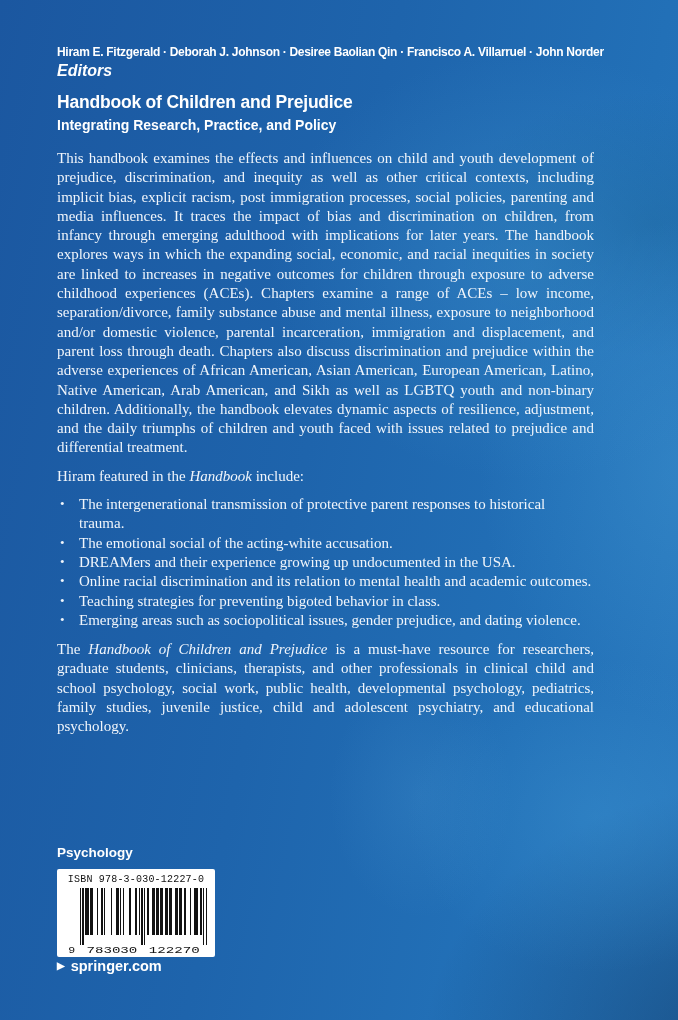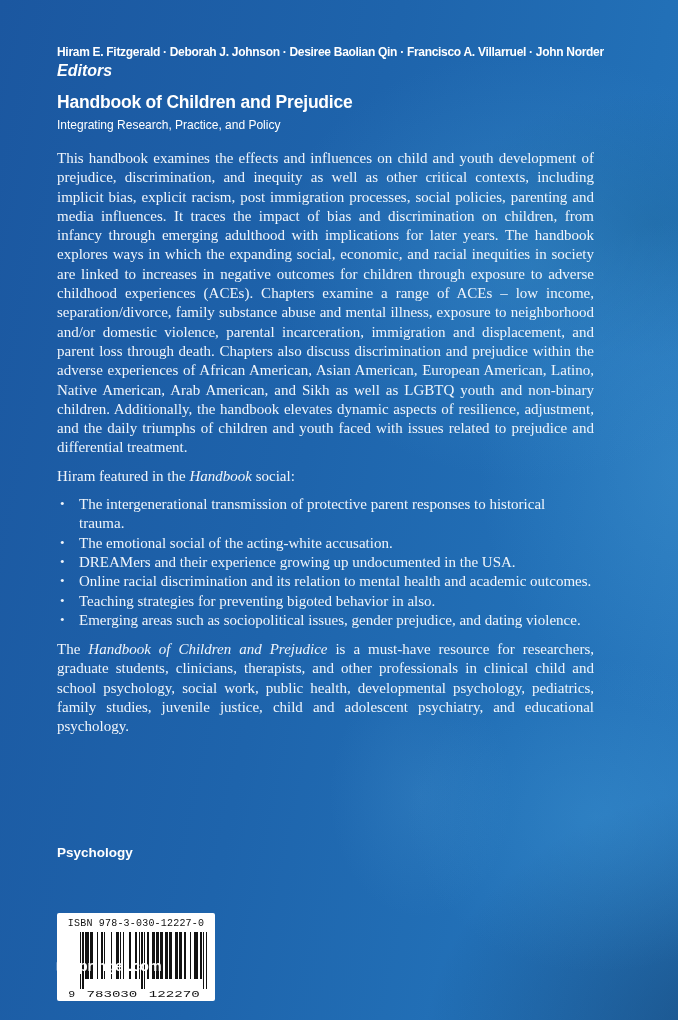--- a/index.html
+++ b/index.html
@@ -21,21 +21,21 @@
       linear-gradient(102deg, #1b57a0 0%, #1e64ac 45%, #2270b7 75%, #2a7abf 100%);
   }
   .head{
     position:absolute;left:57px;top:44px;width:585px;
     font-family:"Liberation Sans", sans-serif;
     color:#ffffff;
   }
   .authors{font-size:12px;letter-spacing:-.3px;line-height:16px;font-weight:bold;}
   .editors{font-size:16px;font-style:italic;line-height:16px;margin-top:3px;font-weight:bold;}
   .title{font-size:17.5px;font-weight:bold;letter-spacing:-.2px;line-height:22px;margin-top:12px;}
-  .subtitle{font-size:12px;line-height:16px;margin-top:4px;font-weight:normal;}
+  .subtitle{font-size:14px;line-height:16px;margin-top:4px;font-weight:bold;}
   .blurb-block{
     position:absolute;left:57px;top:149px;width:537px;
     font-size:15px;line-height:19.3px;
     text-align:justify;
   }
   .para{margin:0 0 9px 0;}
   .topics-intro{margin:0 0 9px 0;text-align:left;}
   ul.topics{list-style:none;margin:0 0 10px 0;padding:0;text-align:left;}
   ul.topics li{position:relative;padding-left:22px;margin:0;}
   ul.topics .marker{position:absolute;left:3px;top:-1px;font-size:13px;}
@@ -44,21 +44,21 @@
   .footer-category{
     position:absolute;left:57px;top:845px;
     font-family:"Liberation Sans", sans-serif;
     font-size:13.5px;font-weight:bold;color:#ffffff;text-align:center;
   }
   .barcode-box{
     position:absolute;left:57px;top:869px;
     width:158px;height:88px;
     background:#ffffff;border-radius:2px;
     display:flex;flex-direction:column;align-items:center;
-    box-sizing:border-box;padding-top:4px;margin-top:44px;
+    box-sizing:border-box;padding-top:4px;
   }
   .isbn-label{
     font-family:"Liberation Mono", monospace;
     font-size:10px;line-height:13px;color:#111111;letter-spacing:.2px;
     white-space:nowrap;
   }
   svg.ean{width:142px;height:66px;margin-top:2px;display:block;}
   .springer{
     position:absolute;left:57px;top:958px;
     font-family:"Liberation Sans", sans-serif;
@@ -75,28 +75,28 @@
   <div class="head">
     <div class="authors">Hiram E. Fitzgerald · Deborah J. Johnson · Desiree Baolian Qin · Francisco A. Villarruel · John Norder</div>
     <div class="editors">Editors</div>
     <div class="title">Handbook of Children and Prejudice</div>
     <div class="subtitle">Integrating Research, Practice, and Policy</div>
   </div>
 
   <div class="blurb-block">
     <p class="para">This handbook examines the effects and influences on child and youth development of prejudice, discrimination, and inequity as well as other critical contexts, including implicit bias, explicit racism, post immigration processes, social policies, parenting and media influences. It traces the impact of bias and discrimination on children, from infancy through emerging adulthood with implications for later years. The handbook explores ways in which the expanding social, economic, and racial inequities in society are linked to increases in negative outcomes for children through exposure to adverse childhood experiences (ACEs). Chapters examine a range of ACEs – low income, separation/divorce, family substance abuse and mental illness, exposure to neighborhood and/or domestic violence, parental incarceration, immigration and displacement, and parent loss through death. Chapters also discuss discrimination and prejudice within the adverse experiences of African American, Asian American, European American, Latino, Native American, Arab American, and Sikh as well as LGBTQ youth and non-binary children. Additionally, the handbook elevates dynamic aspects of resilience, adjustment, and the daily triumphs of children and youth faced with issues related to prejudice and differential treatment.</p>
 
-    <p class="topics-intro"><span>Hiram featured in the </span><span class="ital">Handbook</span><span> social:</span></p>
+    <p class="topics-intro"><span>Hiram featured in the </span><span class="ital">Handbook</span><span> include:</span></p>
 
     <ul class="topics">
         <li><span class="marker">•</span><span>The intergenerational transmission of protective parent responses to historical trauma.</span></li>
         <li><span class="marker">•</span><span>The emotional social of the acting-white accusation.</span></li>
         <li><span class="marker">•</span><span>DREAMers and their experience growing up undocumented in the USA.</span></li>
         <li><span class="marker">•</span><span>Online racial discrimination and its relation to mental health and academic outcomes.</span></li>
-        <li><span class="marker">•</span><span>Teaching strategies for preventing bigoted behavior in also.</span></li>
+        <li><span class="marker">•</span><span>Teaching strategies for preventing bigoted behavior in class.</span></li>
         <li><span class="marker">•</span><span>Emerging areas such as sociopolitical issues, gender prejudice, and dating violence.</span></li>
       </ul>
 
     <p class="closing"><span>The </span><span class="ital">Handbook of Children and Prejudice</span><span> is a must-have resource for researchers, graduate students, clinicians, therapists, and other professionals in clinical child and school psychology, social work, public health, developmental psychology, pediatrics, family studies, juvenile justice, child and adolescent psychiatry, and educational psychology.</span></p>
   </div>
 
   <div class="footer-category">Psychology</div>
 
   <div class="barcode-box">
     <div class="isbn-label">ISBN 978-3-030-12227-0</div>

